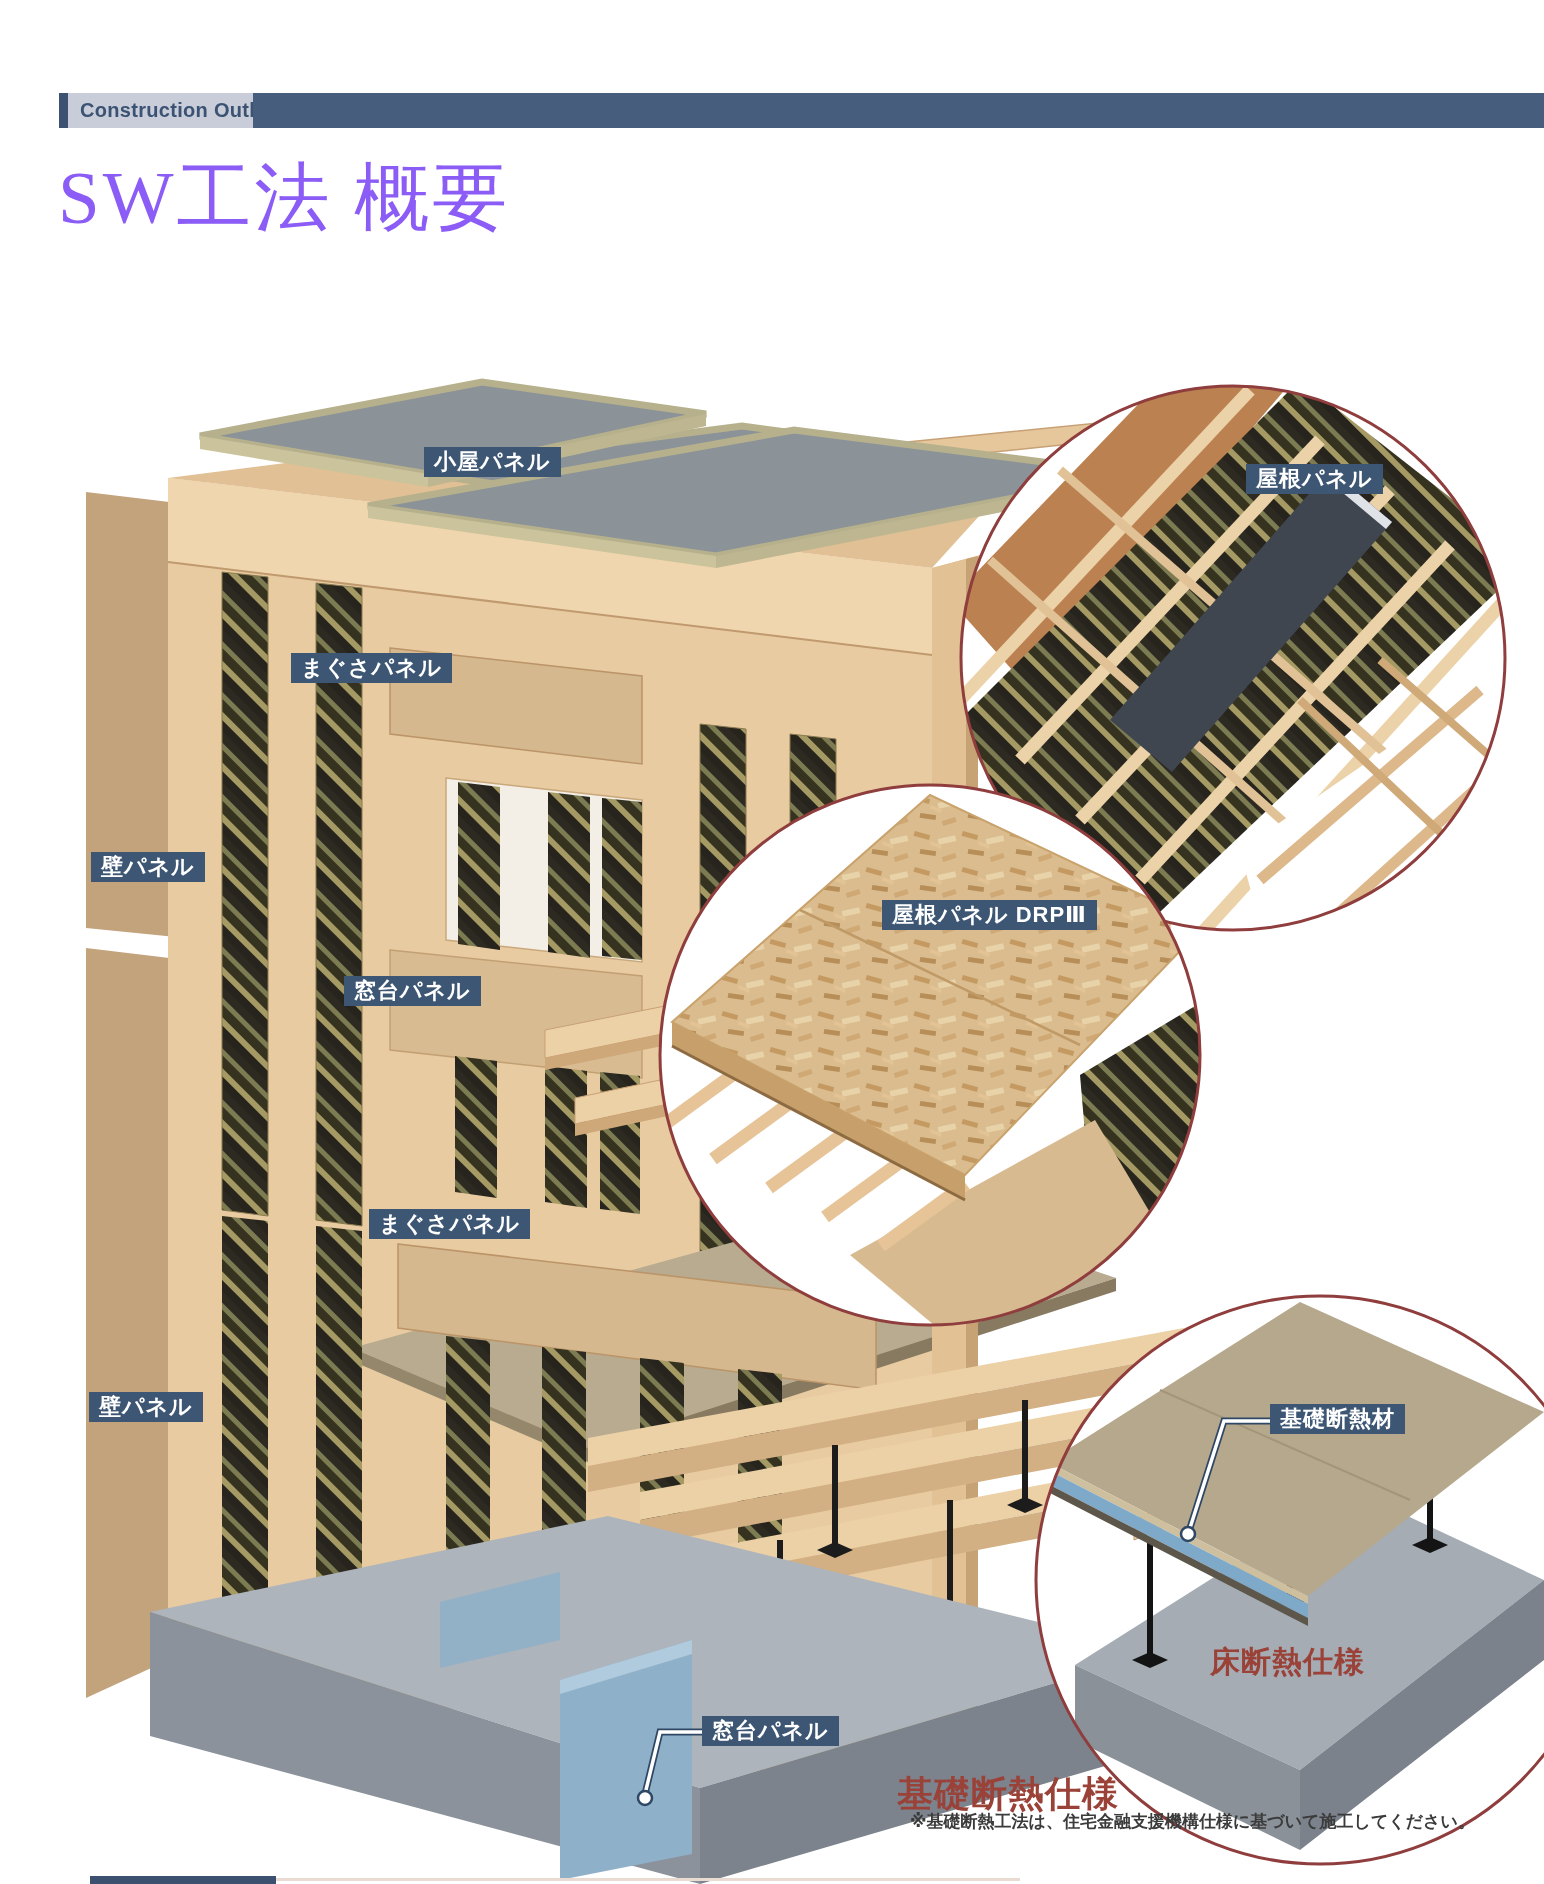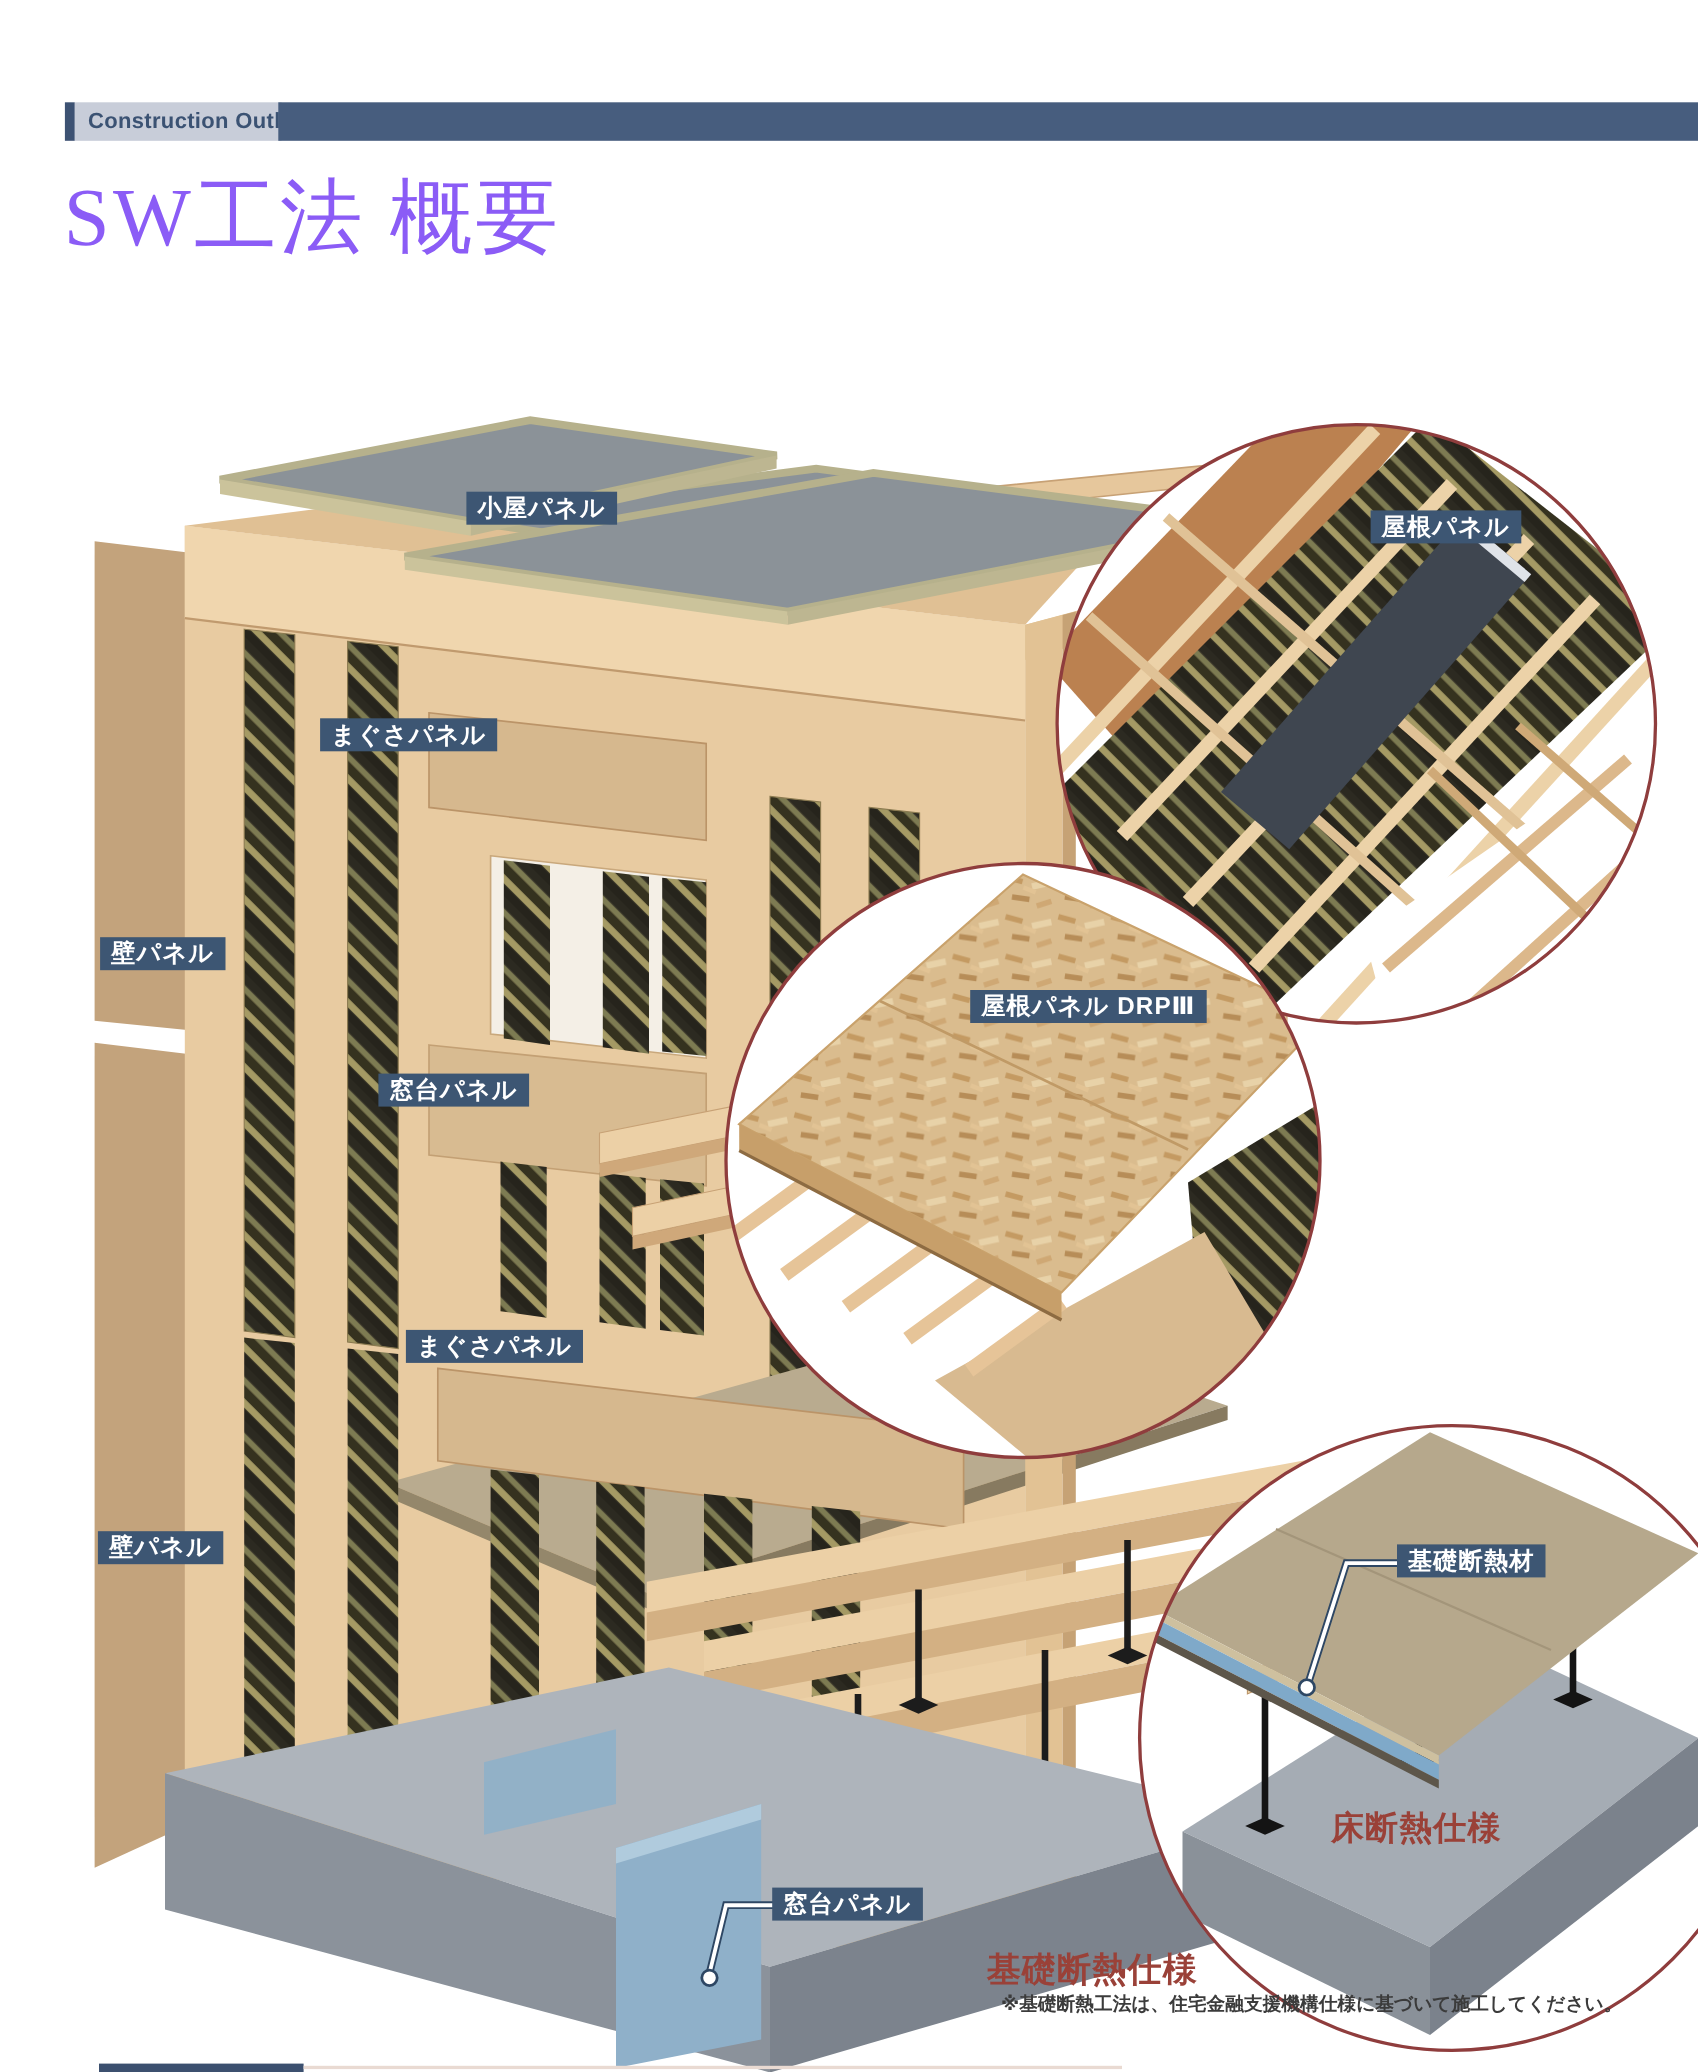--- a/index.html
+++ b/index.html
@@ -13,21 +13,21 @@
   .hdr-bar{left:253px;top:93px;width:1291px;height:35px;background:#475d7e;}
   .title{left:58px;top:148px;font-family:"Liberation Serif","DejaVu Serif",serif;
          font-size:75px;color:#8b5cf6;letter-spacing:3px;white-space:nowrap;}
   .desc{left:74px;top:297px;font-size:24px;color:#4f5358;letter-spacing:.5px;white-space:nowrap;}
   
   .plabel{position:absolute;background:#3d5673;color:#ffffff;font-weight:bold;font-size:22px;
           line-height:30px;padding:0 10px;letter-spacing:1px;white-space:nowrap;}
   
   .spec{position:absolute;color:#9a4138;font-weight:bold;white-space:nowrap;}
   .spec-yuka{left:1210px;top:1642px;font-size:30px;letter-spacing:1px;}
-  .spec-kiso{left:897px;top:1770px;font-size:31px;letter-spacing:1px;}
+  .spec-kiso{left:897px;top:1770px;font-size:36px;letter-spacing:1px;}
   .note{position:absolute;left:910px;top:1810px;font-size:17px;color:#3b3b3b;white-space:nowrap;font-weight:bold;}
   
   .footer-navy{left:90px;top:1876px;width:186px;height:8px;background:#3c506f;}
   .footer-line{left:276px;top:1878px;width:744px;height:3px;background:#e9dad2;}
   svg{display:block;}
 </style>
 </head>
 <body>
 
 <div class="page">

